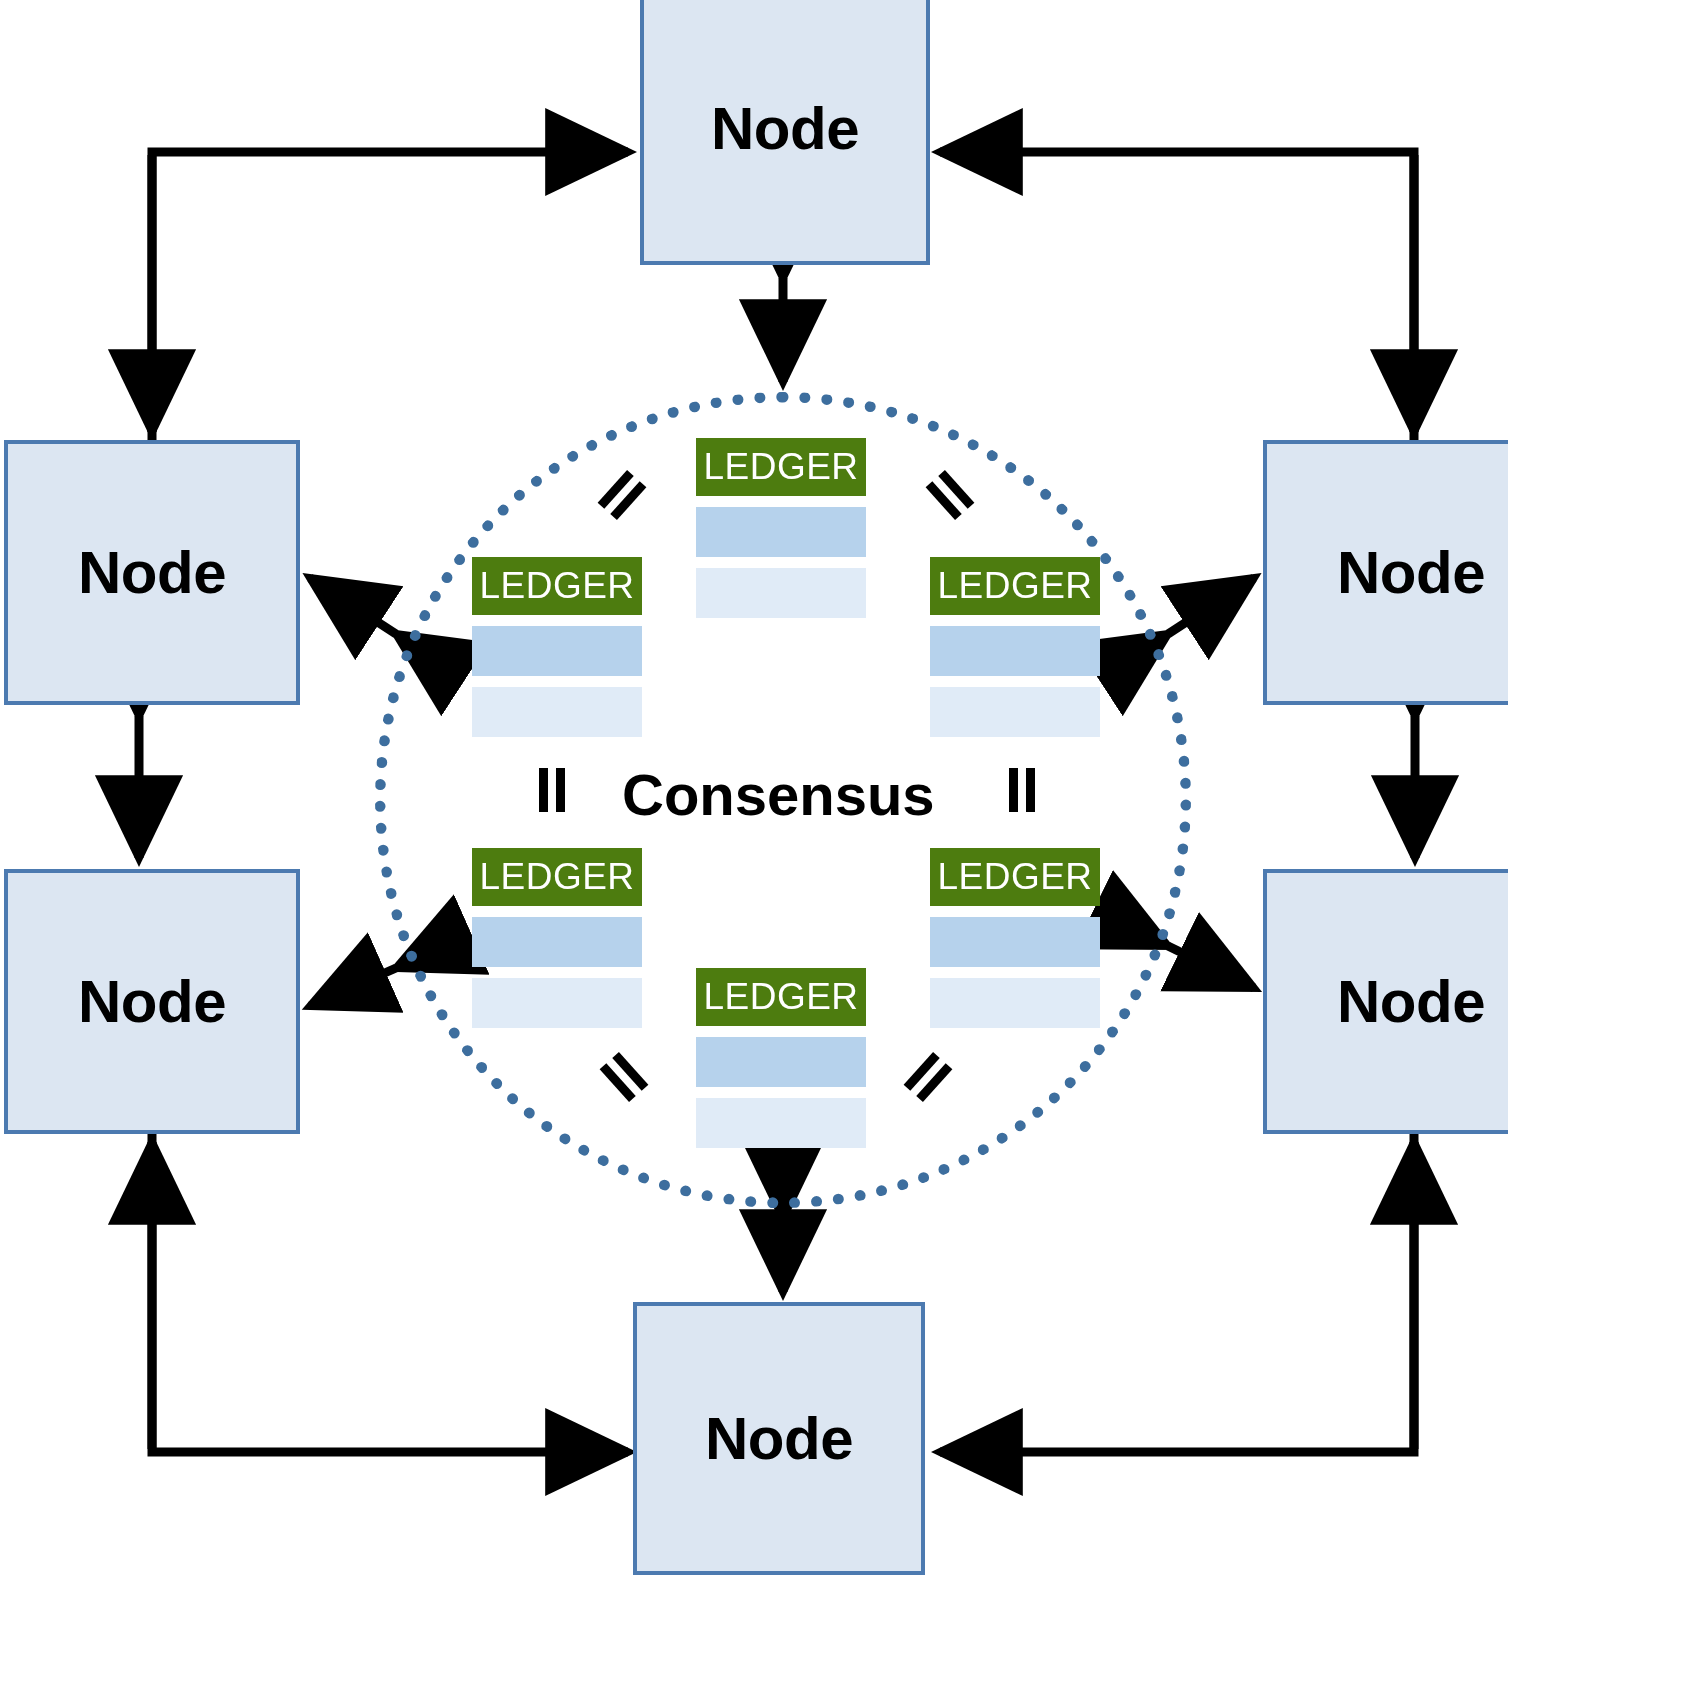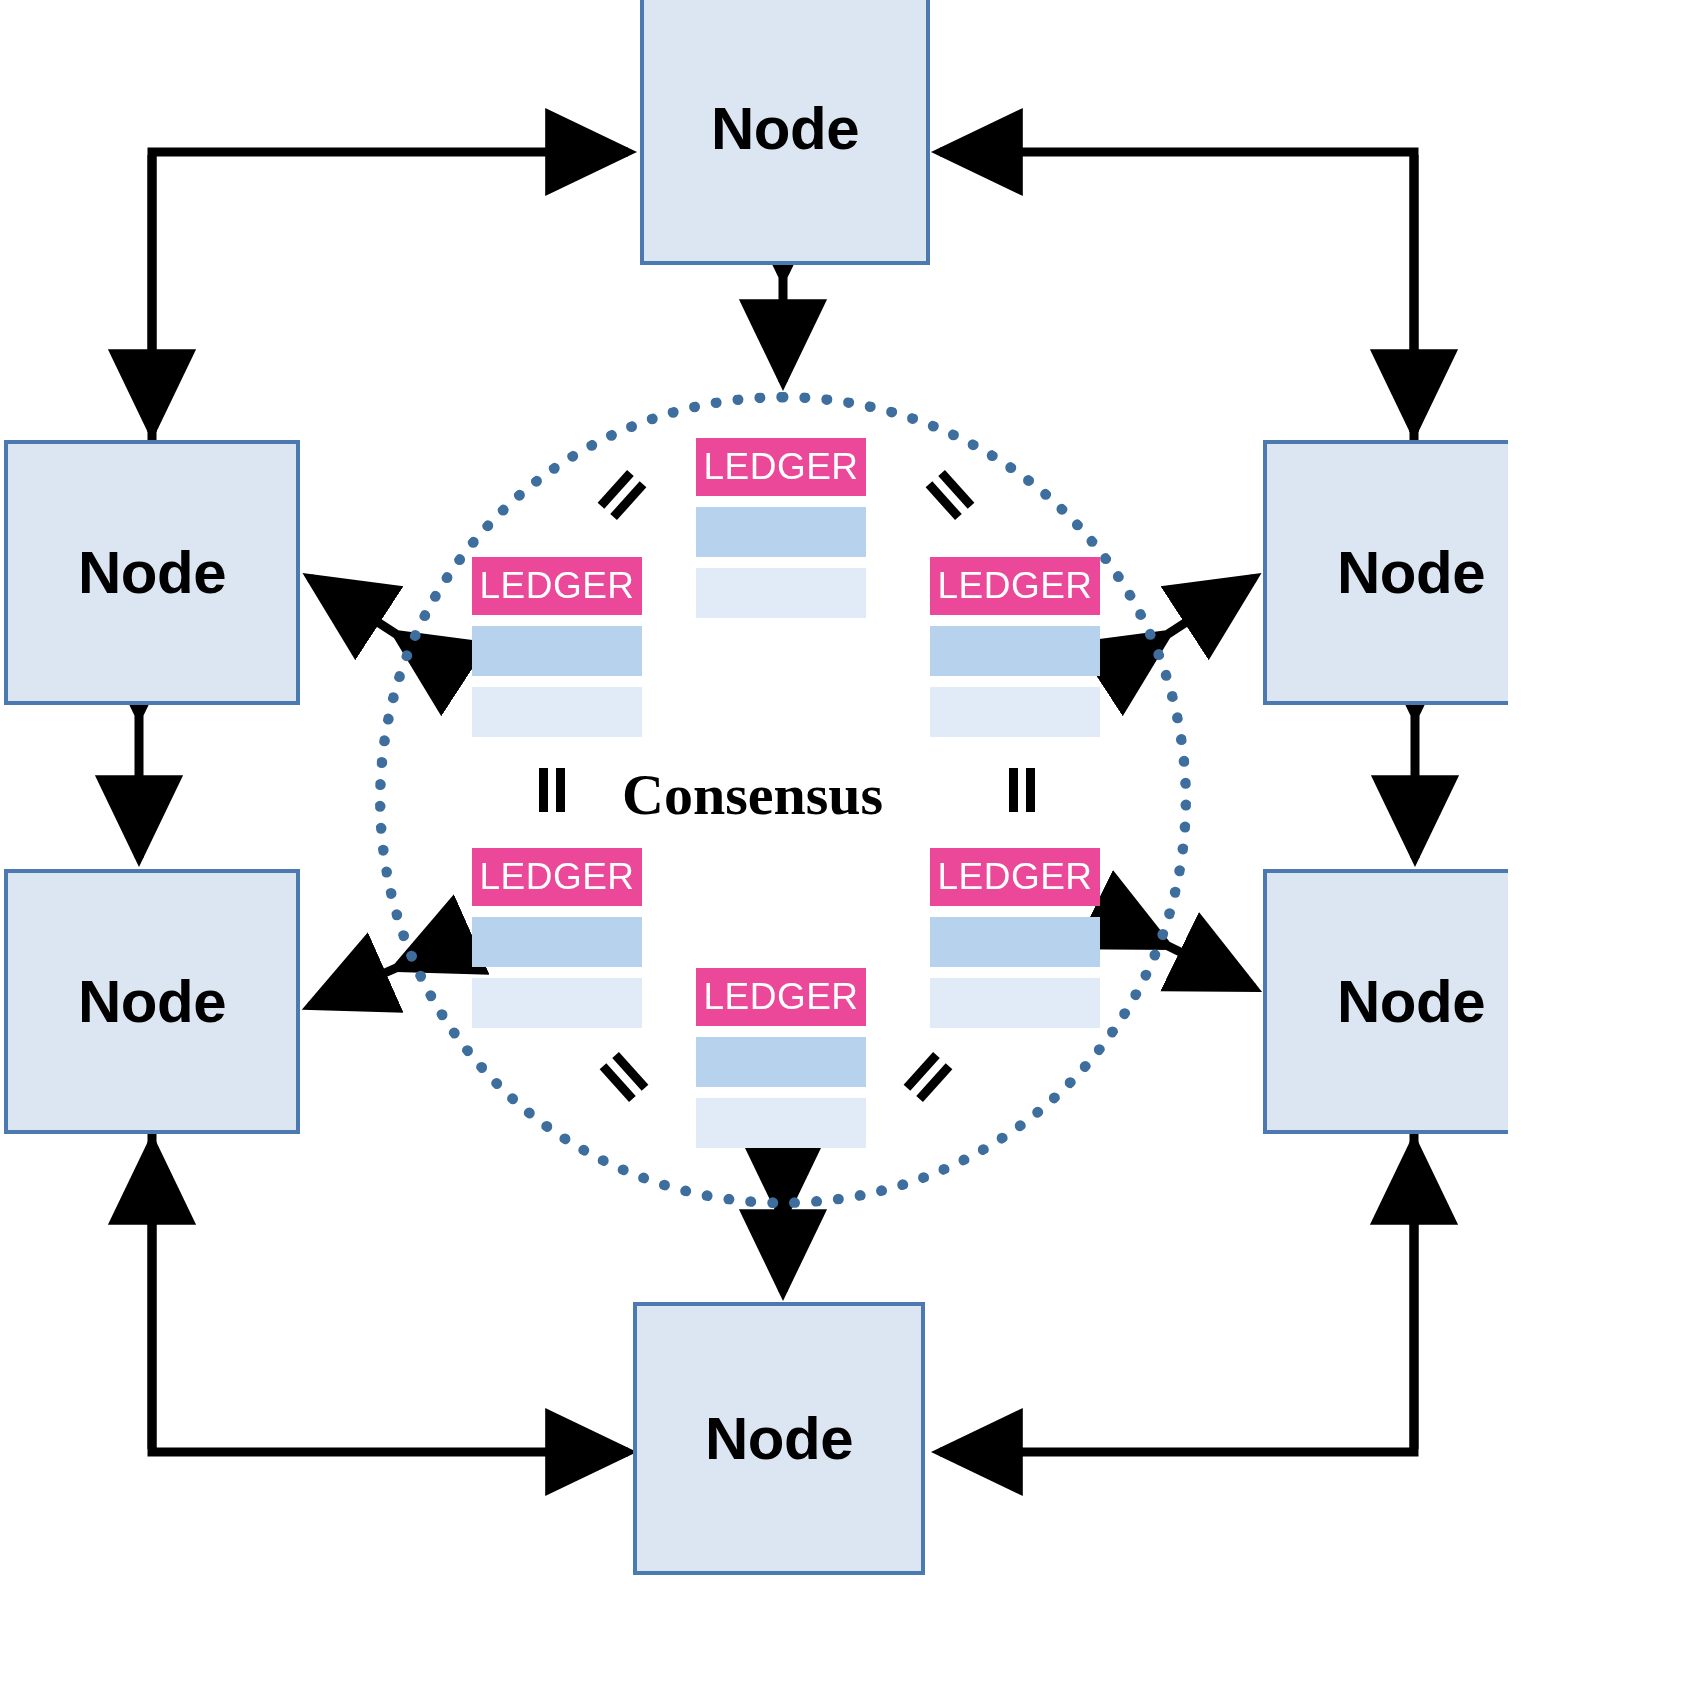--- a/index.html
+++ b/index.html
@@ -47,21 +47,21 @@
     box-sizing: border-box;
     border: 11px dotted #3d6e9e;
     border-radius: 50%;
   }
   .ledger {
     position: absolute;
     width: 170px;
   }
   .ledger .head {
     height: 58px;
-    background: #ec4899;
+    background: #4d7c0f;
     color: #ffffff;
     font-family: "Liberation Sans", sans-serif;
     font-size: 37px;
     font-weight: normal;
     display: flex;
     align-items: center;
     justify-content: center;
     letter-spacing: 0.5px;
   }
   .ledger .band1 {
@@ -84,21 +84,21 @@
     position: absolute;
     left: 0;
     width: 44px;
     height: 9px;
     background: #000000;
   }
   .eqmark i.a { top: 2px; }
   .eqmark i.b { top: 19px; }
   .consensus {
     position: absolute;
-    font-family: Liberation Serif, serif;
+    font-family: Liberation Sans, sans-serif;
     font-weight: bold;
     font-size: 58px;
     color: #000000;
     white-space: nowrap;
   }
 </style>
 </head>
 <body>
 
 <div id="stage">

